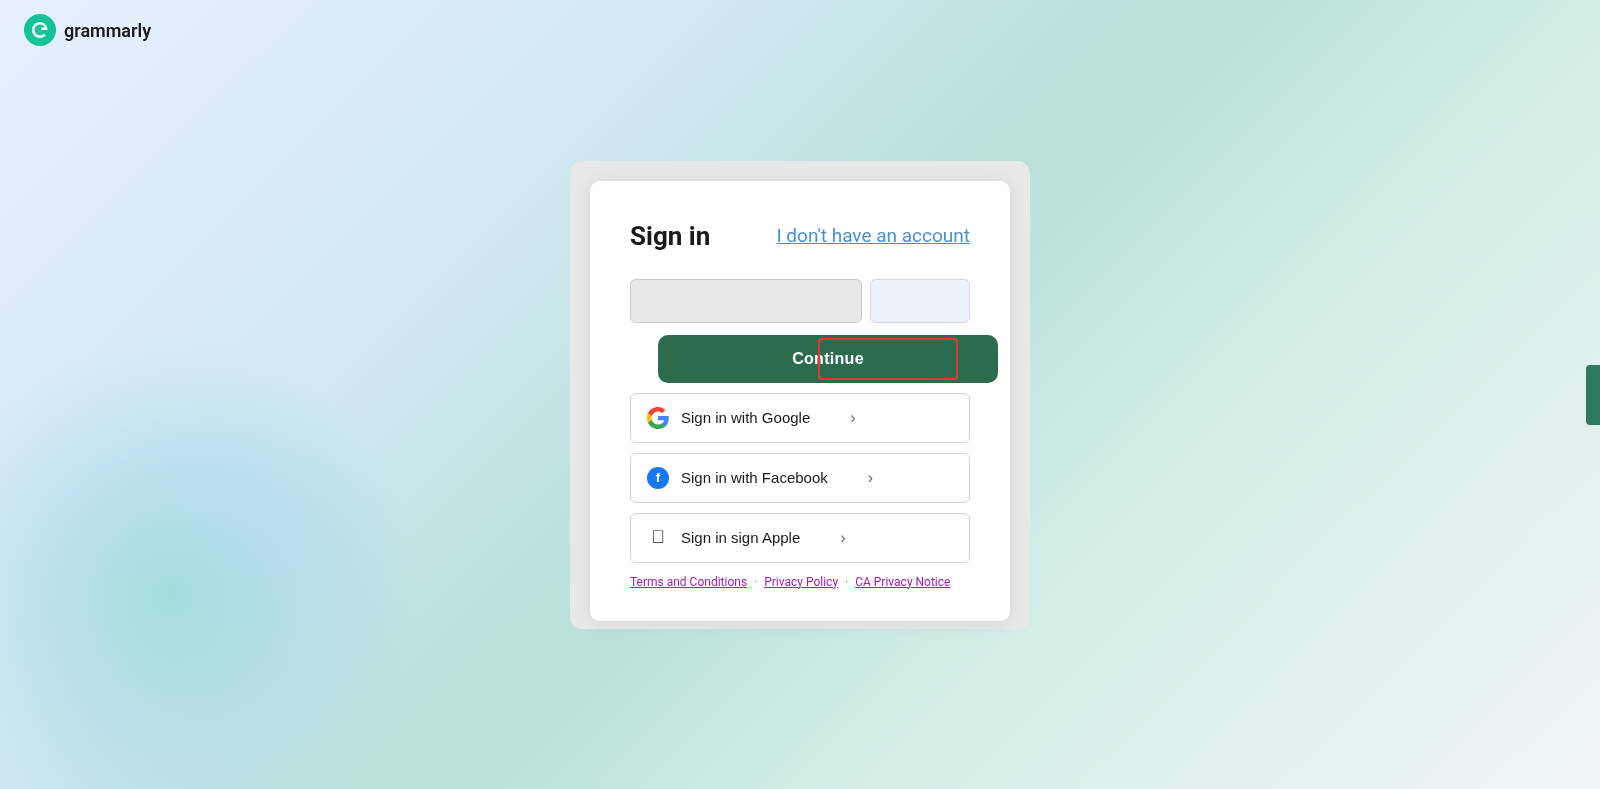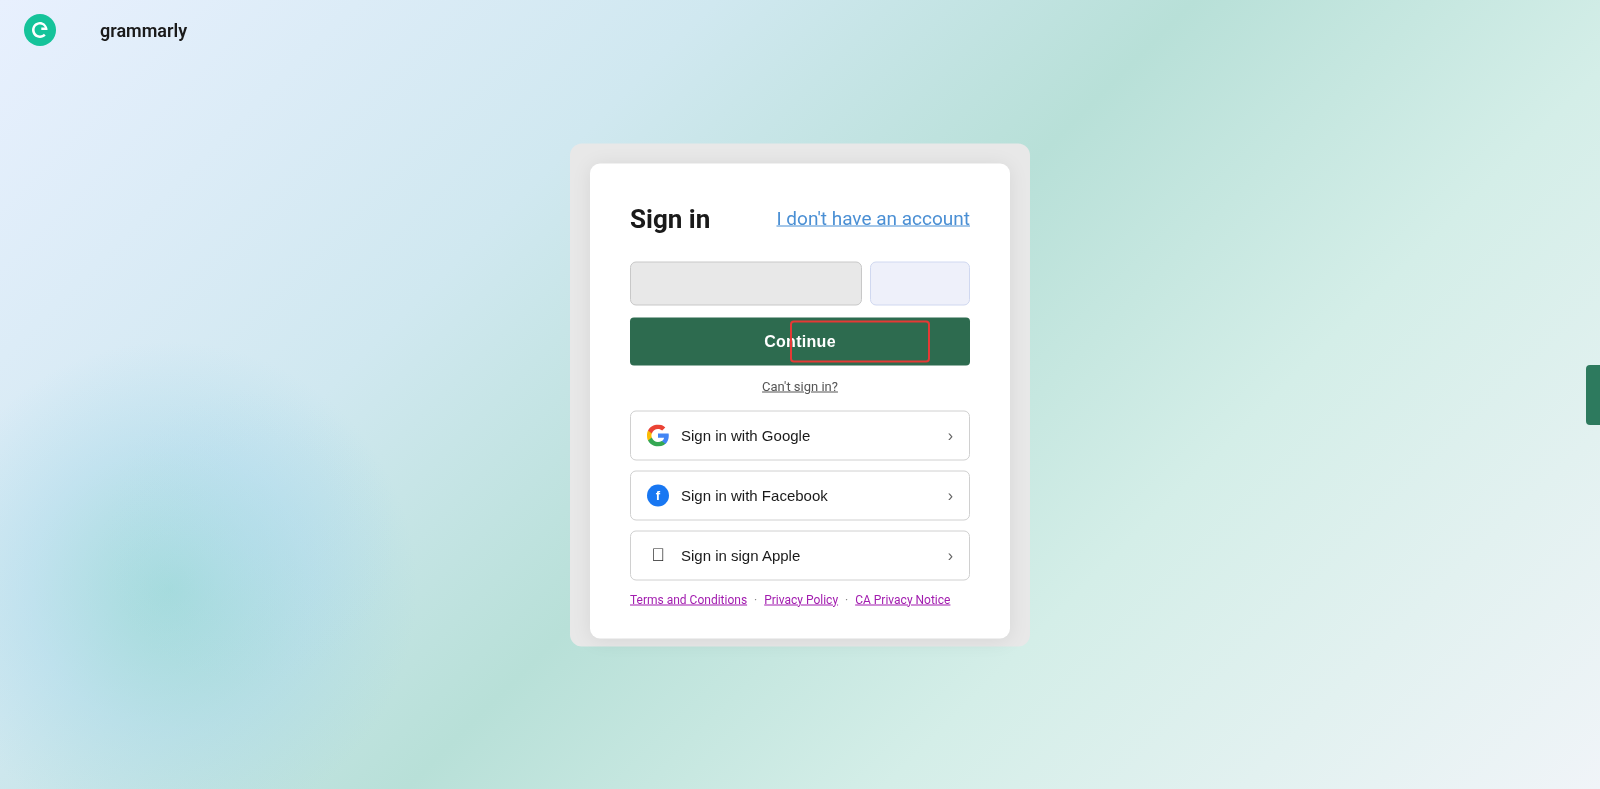--- a/index.html
+++ b/index.html
@@ -61,21 +61,20 @@
 
     .logo-icon {
       width: 32px;
       height: 32px;
     }
 
     .logo-text {
       font-size: 18px;
       font-weight: 600;
       color: #1a1a1a;
-      margin-left: 36px;
     }
 
     
     .side-tab {
       position: absolute;
       right: 0;
       top: 50%;
       transform: translateY(-50%);
       width: 14px;
       height: 60px;
@@ -156,27 +155,28 @@
       outline: none;
     }
 
     
     .continue-btn {
       width: 100%;
       height: 48px;
       background: #2d6b4f;
       color: #fff;
       border: none;
-      border-radius: 4px;
+      border-radius: 10px;
       font-size: 16px;
       font-weight: 600;
       cursor: pointer;
       margin-bottom: 10px;
       position: relative;
       letter-spacing: 0.3px;
+      margin-left: 28px;
     }
 
     .continue-btn-highlight {
       position: absolute;
       top: 3px;
       left: 160px;
       width: 140px;
       height: 42px;
       border: 2.5px solid #e53935;
       border-radius: 4px;
@@ -198,21 +198,20 @@
 
     
     .social-btn {
       width: 100%;
       height: 50px;
       border: 1.5px solid #d0d0d0;
       border-radius: 6px;
       background: #fff;
       display: flex;
       align-items: center;
-      justify-content: space-between;
       padding: 0 16px;
       margin-bottom: 10px;
       cursor: pointer;
       font-size: 15px;
       color: #1a1a1a;
       gap: 40px;
     }
 
     .social-btn:last-of-type {
       margin-bottom: 0;
@@ -328,23 +327,20 @@
         <div class="email-input-secondary"></div>
       </div>
 
       
       <button class="continue-btn">
         <span>Continue</span>
         <div class="continue-btn-highlight"></div>
       </button>
 
       
-      <div class="cant-sign-in">
-        <a>Can't sign in?</a>
-      </div>
 
       
       <button class="social-btn">
         <div class="social-btn-left">
 
           <svg class="google-icon" viewBox="0 0 22 22" xmlns="http://www.w3.org/2000/svg">
             <path d="M21.8 11.2c0-.8-.1-1.5-.2-2.2H11v4.2h6.1c-.3 1.4-1.1 2.6-2.3 3.4v2.8h3.7c2.2-2 3.3-5 3.3-8.2z" fill="#4285F4"></path>
             <path d="M11 22c3 0 5.5-1 7.4-2.7l-3.7-2.8c-1 .7-2.3 1.1-3.7 1.1-2.9 0-5.3-1.9-6.2-4.5H1v2.9C2.9 19.6 6.7 22 11 22z" fill="#34A853"></path>
             <path d="M4.8 13.1c-.2-.7-.4-1.4-.4-2.1s.1-1.4.4-2.1V6H1C.4 7.3 0 8.6 0 11s.4 3.7 1 5l3.8-2.9z" fill="#FBBC05"></path>
             <path d="M11 4.4c1.6 0 3.1.6 4.2 1.6l3.1-3.1C16.5 1.1 14 0 11 0 6.7 0 2.9 2.4 1 6l3.8 2.9C5.7 6.3 8.1 4.4 11 4.4z" fill="#EA4335"></path>

